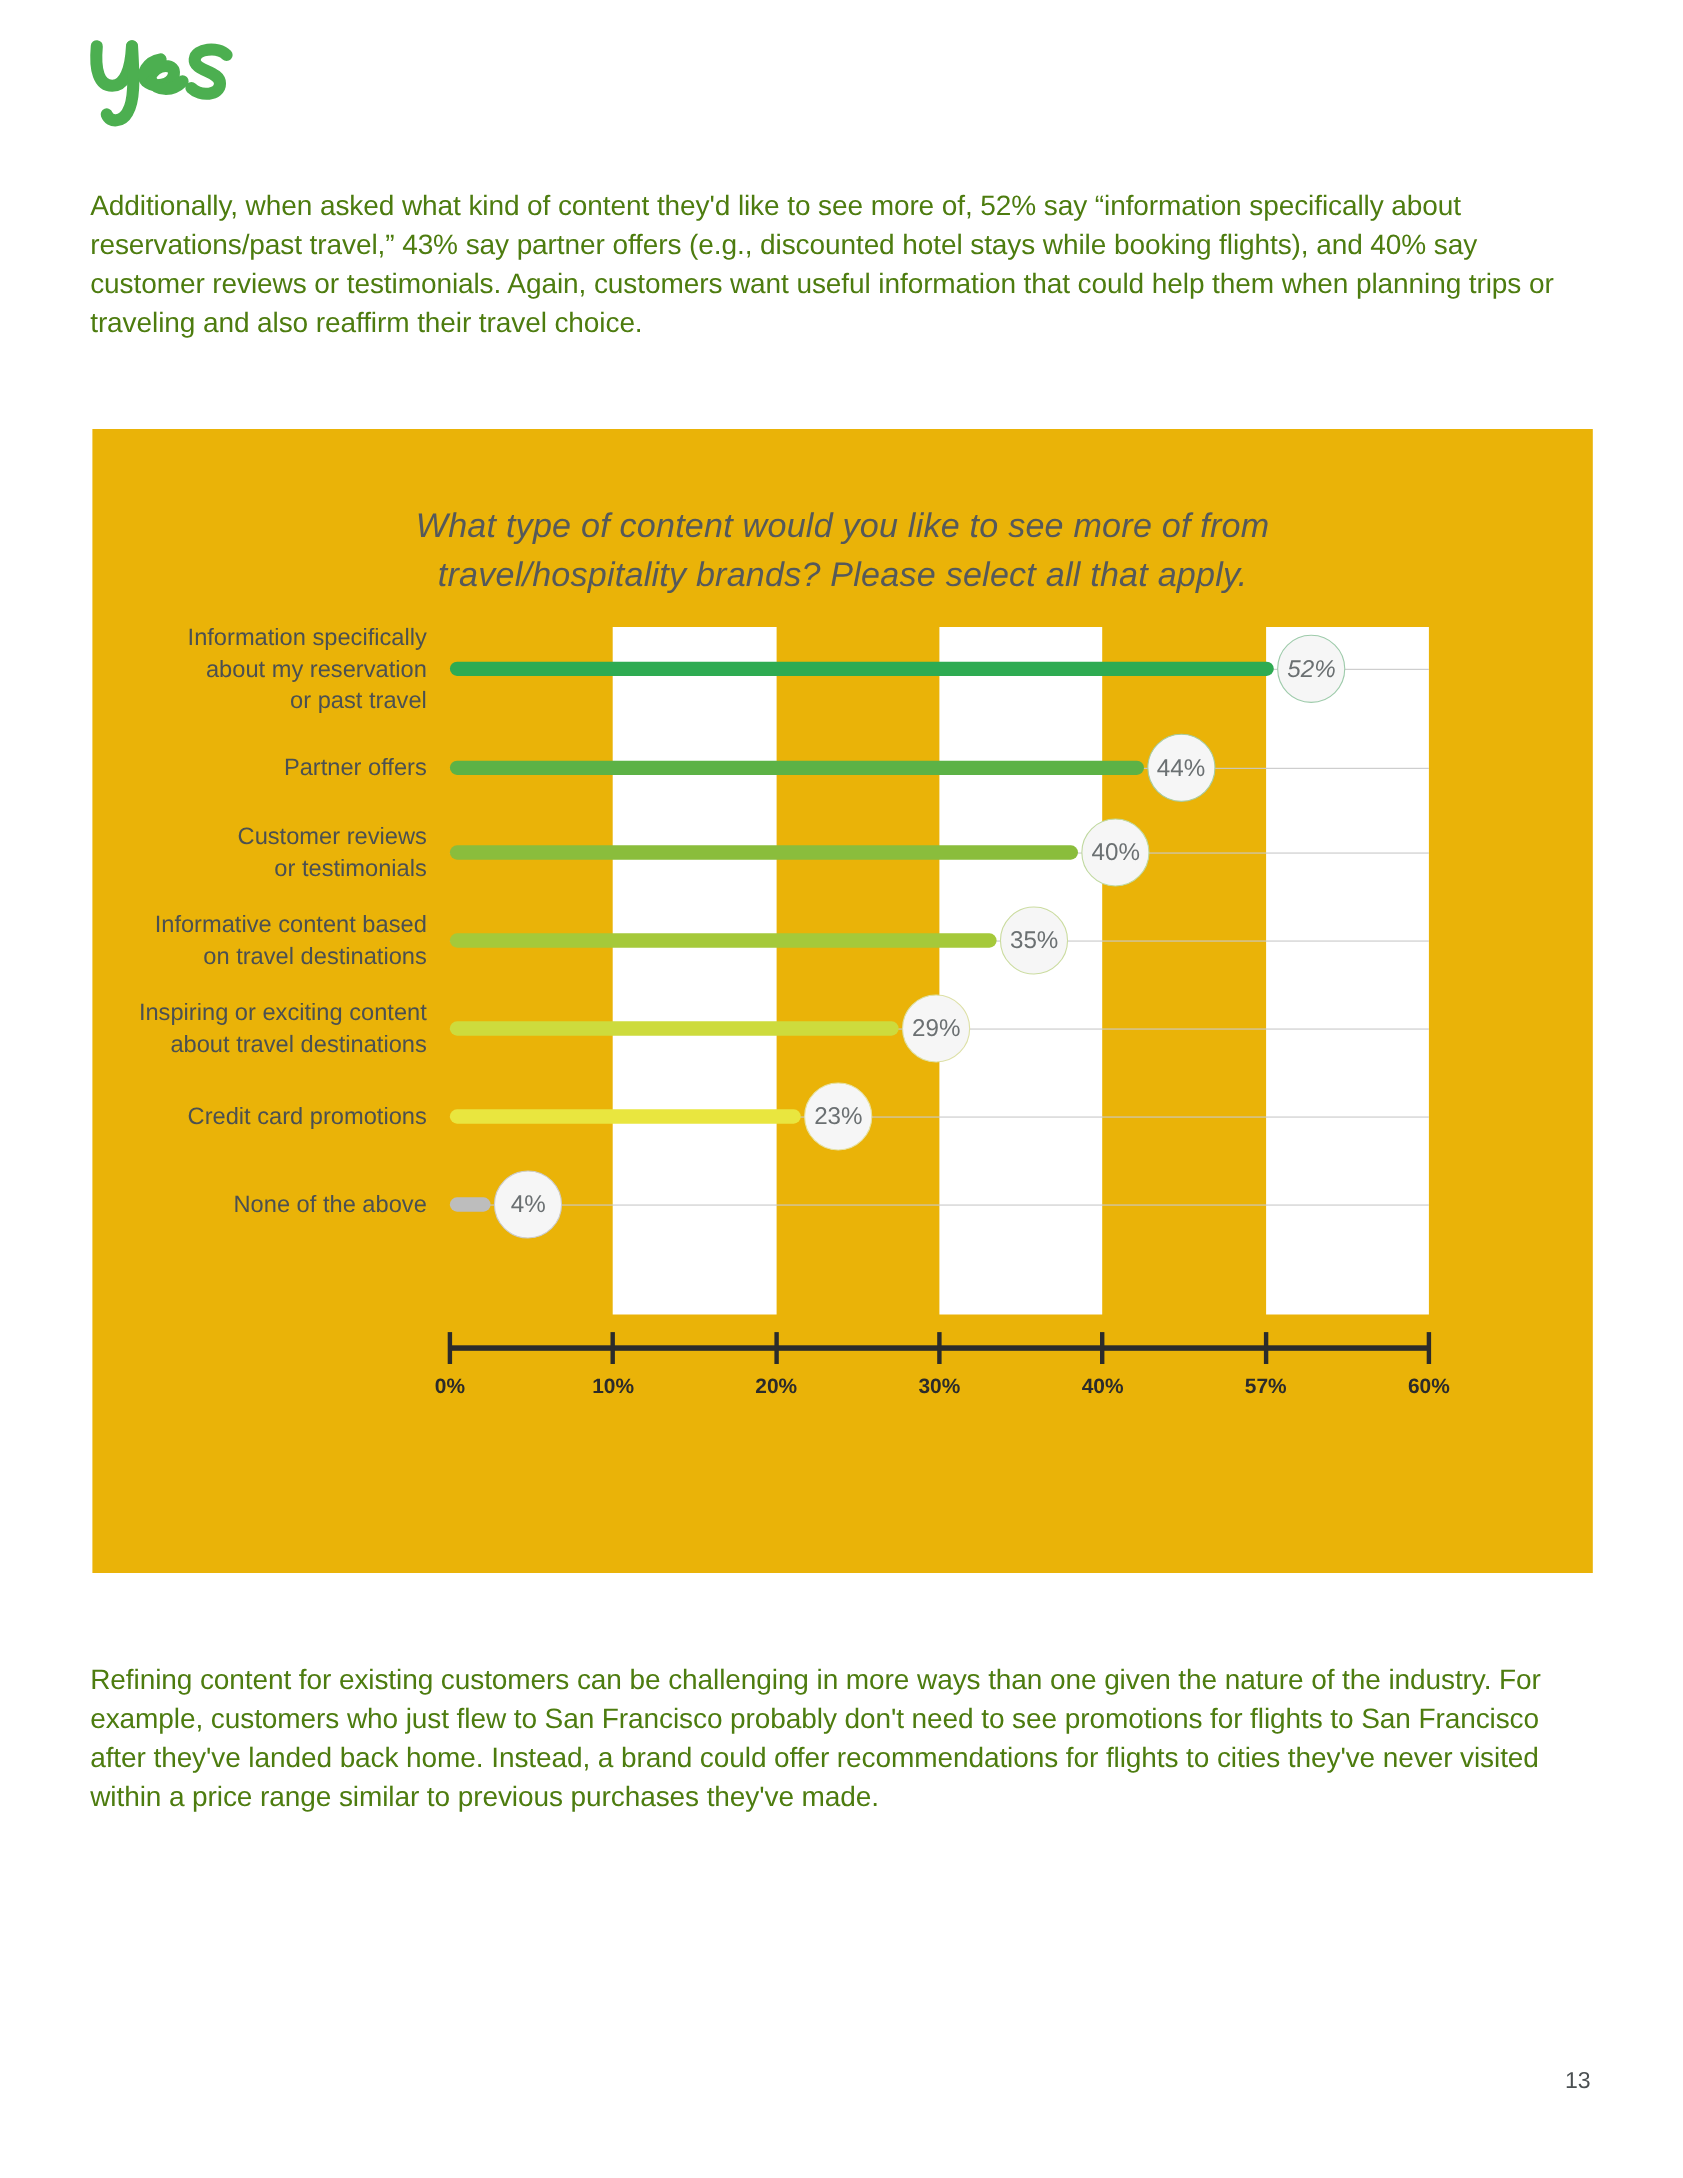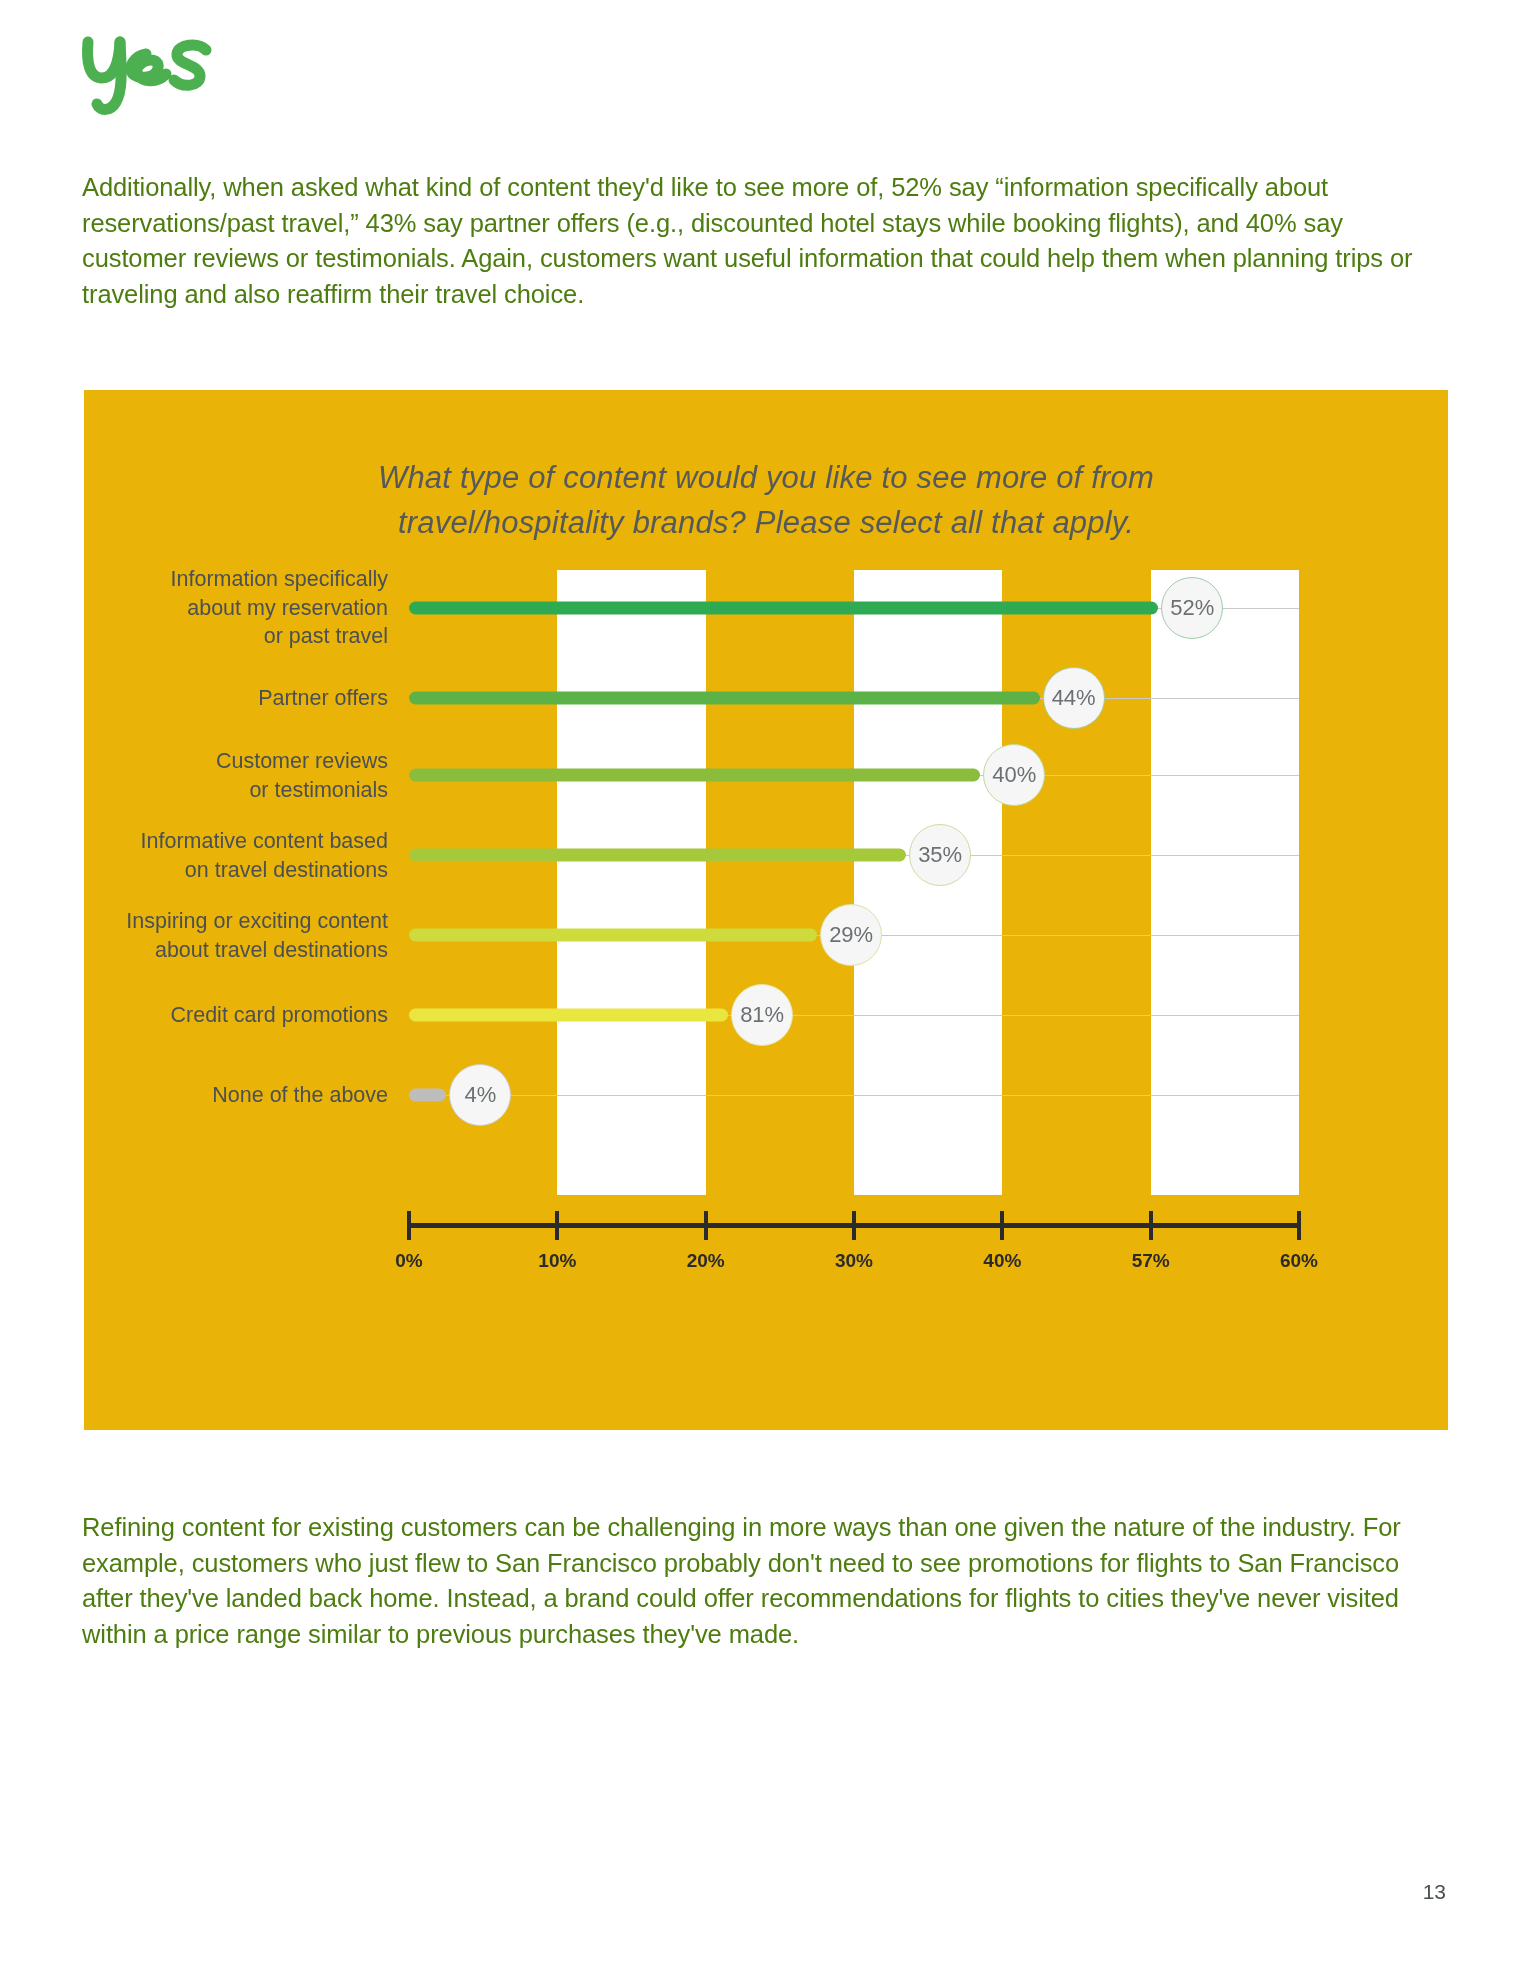--- a/index.html
+++ b/index.html
@@ -215,21 +215,21 @@
     <div class="bands" id="bands">
         <div class="band" style="left: 148.333px; width: 148.333px;"></div>
         <div class="band" style="left: 445px; width: 148.333px;"></div>
         <div class="band" style="left: 741.667px; width: 148.333px;"></div>
       </div>
     <div class="rows" id="rows">
         <div class="row" style="top: 38px;">
           <div class="row-label">Information specifically<br>about my reservation<br>or past travel</div>
           <div class="leader"></div>
           <div class="bar" style="width: 749.333px; background: rgb(46, 171, 82);"></div>
-          <div class="bubble" style="left: 1108.33px; border-color: rgb(158, 203, 171);">52%</div>
+          <div class="bubble" style="left: 1108.33px; border-color: rgb(158, 203, 171); font-style: italic;">52%</div>
         </div>
         <div class="row" style="top: 128px;">
           <div class="row-label">Partner offers</div>
           <div class="leader"></div>
           <div class="bar" style="width: 630.667px; background: rgb(92, 178, 70);"></div>
           <div class="bubble" style="left: 989.667px; border-color: rgb(168, 204, 161);">44%</div>
         </div>
         <div class="row" style="top: 205px;">
           <div class="row-label">Customer reviews<br>or testimonials</div>
           <div class="leader"></div>
@@ -245,21 +245,21 @@
         <div class="row" style="top: 365px;">
           <div class="row-label">Inspiring or exciting content<br>about travel destinations</div>
           <div class="leader"></div>
           <div class="bar" style="width: 408.167px; background: rgb(205, 219, 61);"></div>
           <div class="bubble" style="left: 767.167px; border-color: rgb(221, 224, 166);">29%</div>
         </div>
         <div class="row" style="top: 445px;">
           <div class="row-label">Credit card promotions</div>
           <div class="leader"></div>
           <div class="bar" style="width: 319.167px; background: rgb(233, 230, 63);"></div>
-          <div class="bubble" style="left: 678.167px; border-color: rgb(230, 226, 164);">81%</div>
+          <div class="bubble" style="left: 678.167px; border-color: rgb(230, 226, 164);">23%</div>
         </div>
         <div class="row" style="top: 525px;">
           <div class="row-label">None of the above</div>
           <div class="leader"></div>
           <div class="bar" style="width: 37.3333px; background: rgb(189, 189, 189);"></div>
           <div class="bubble" style="left: 396.333px; border-color: rgb(204, 204, 204);">4%</div>
         </div>
       </div>
 
     <div class="axis">

